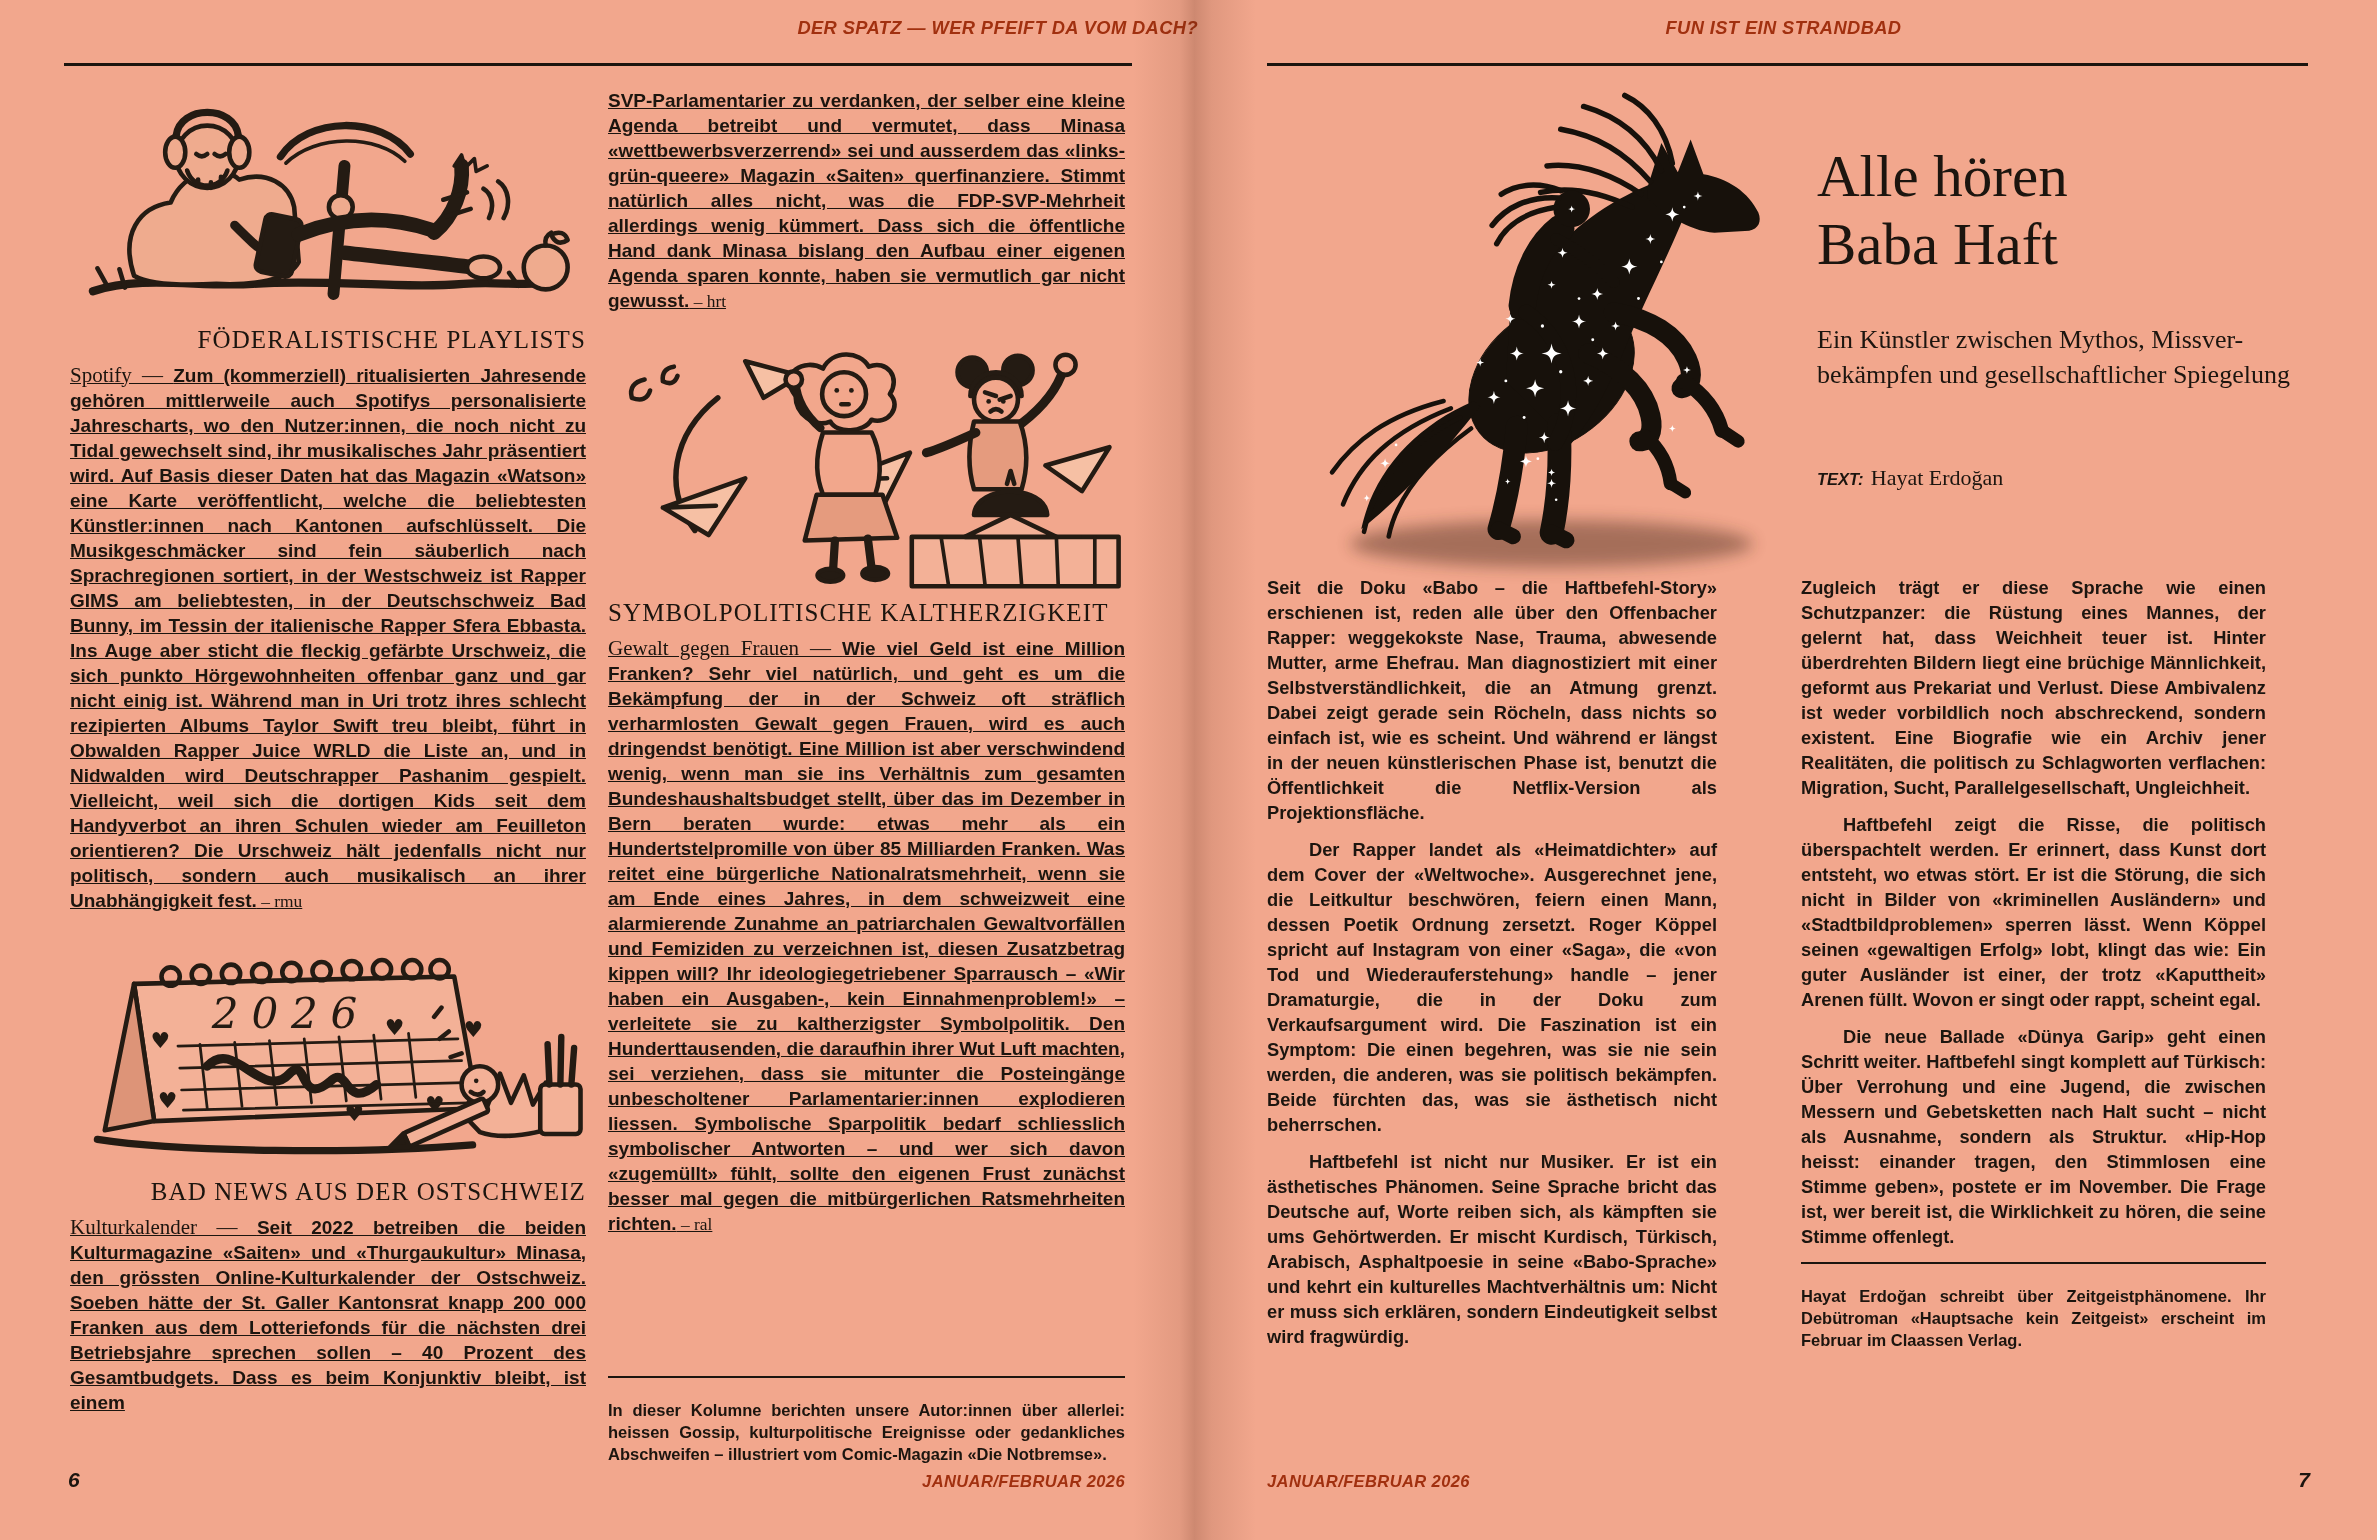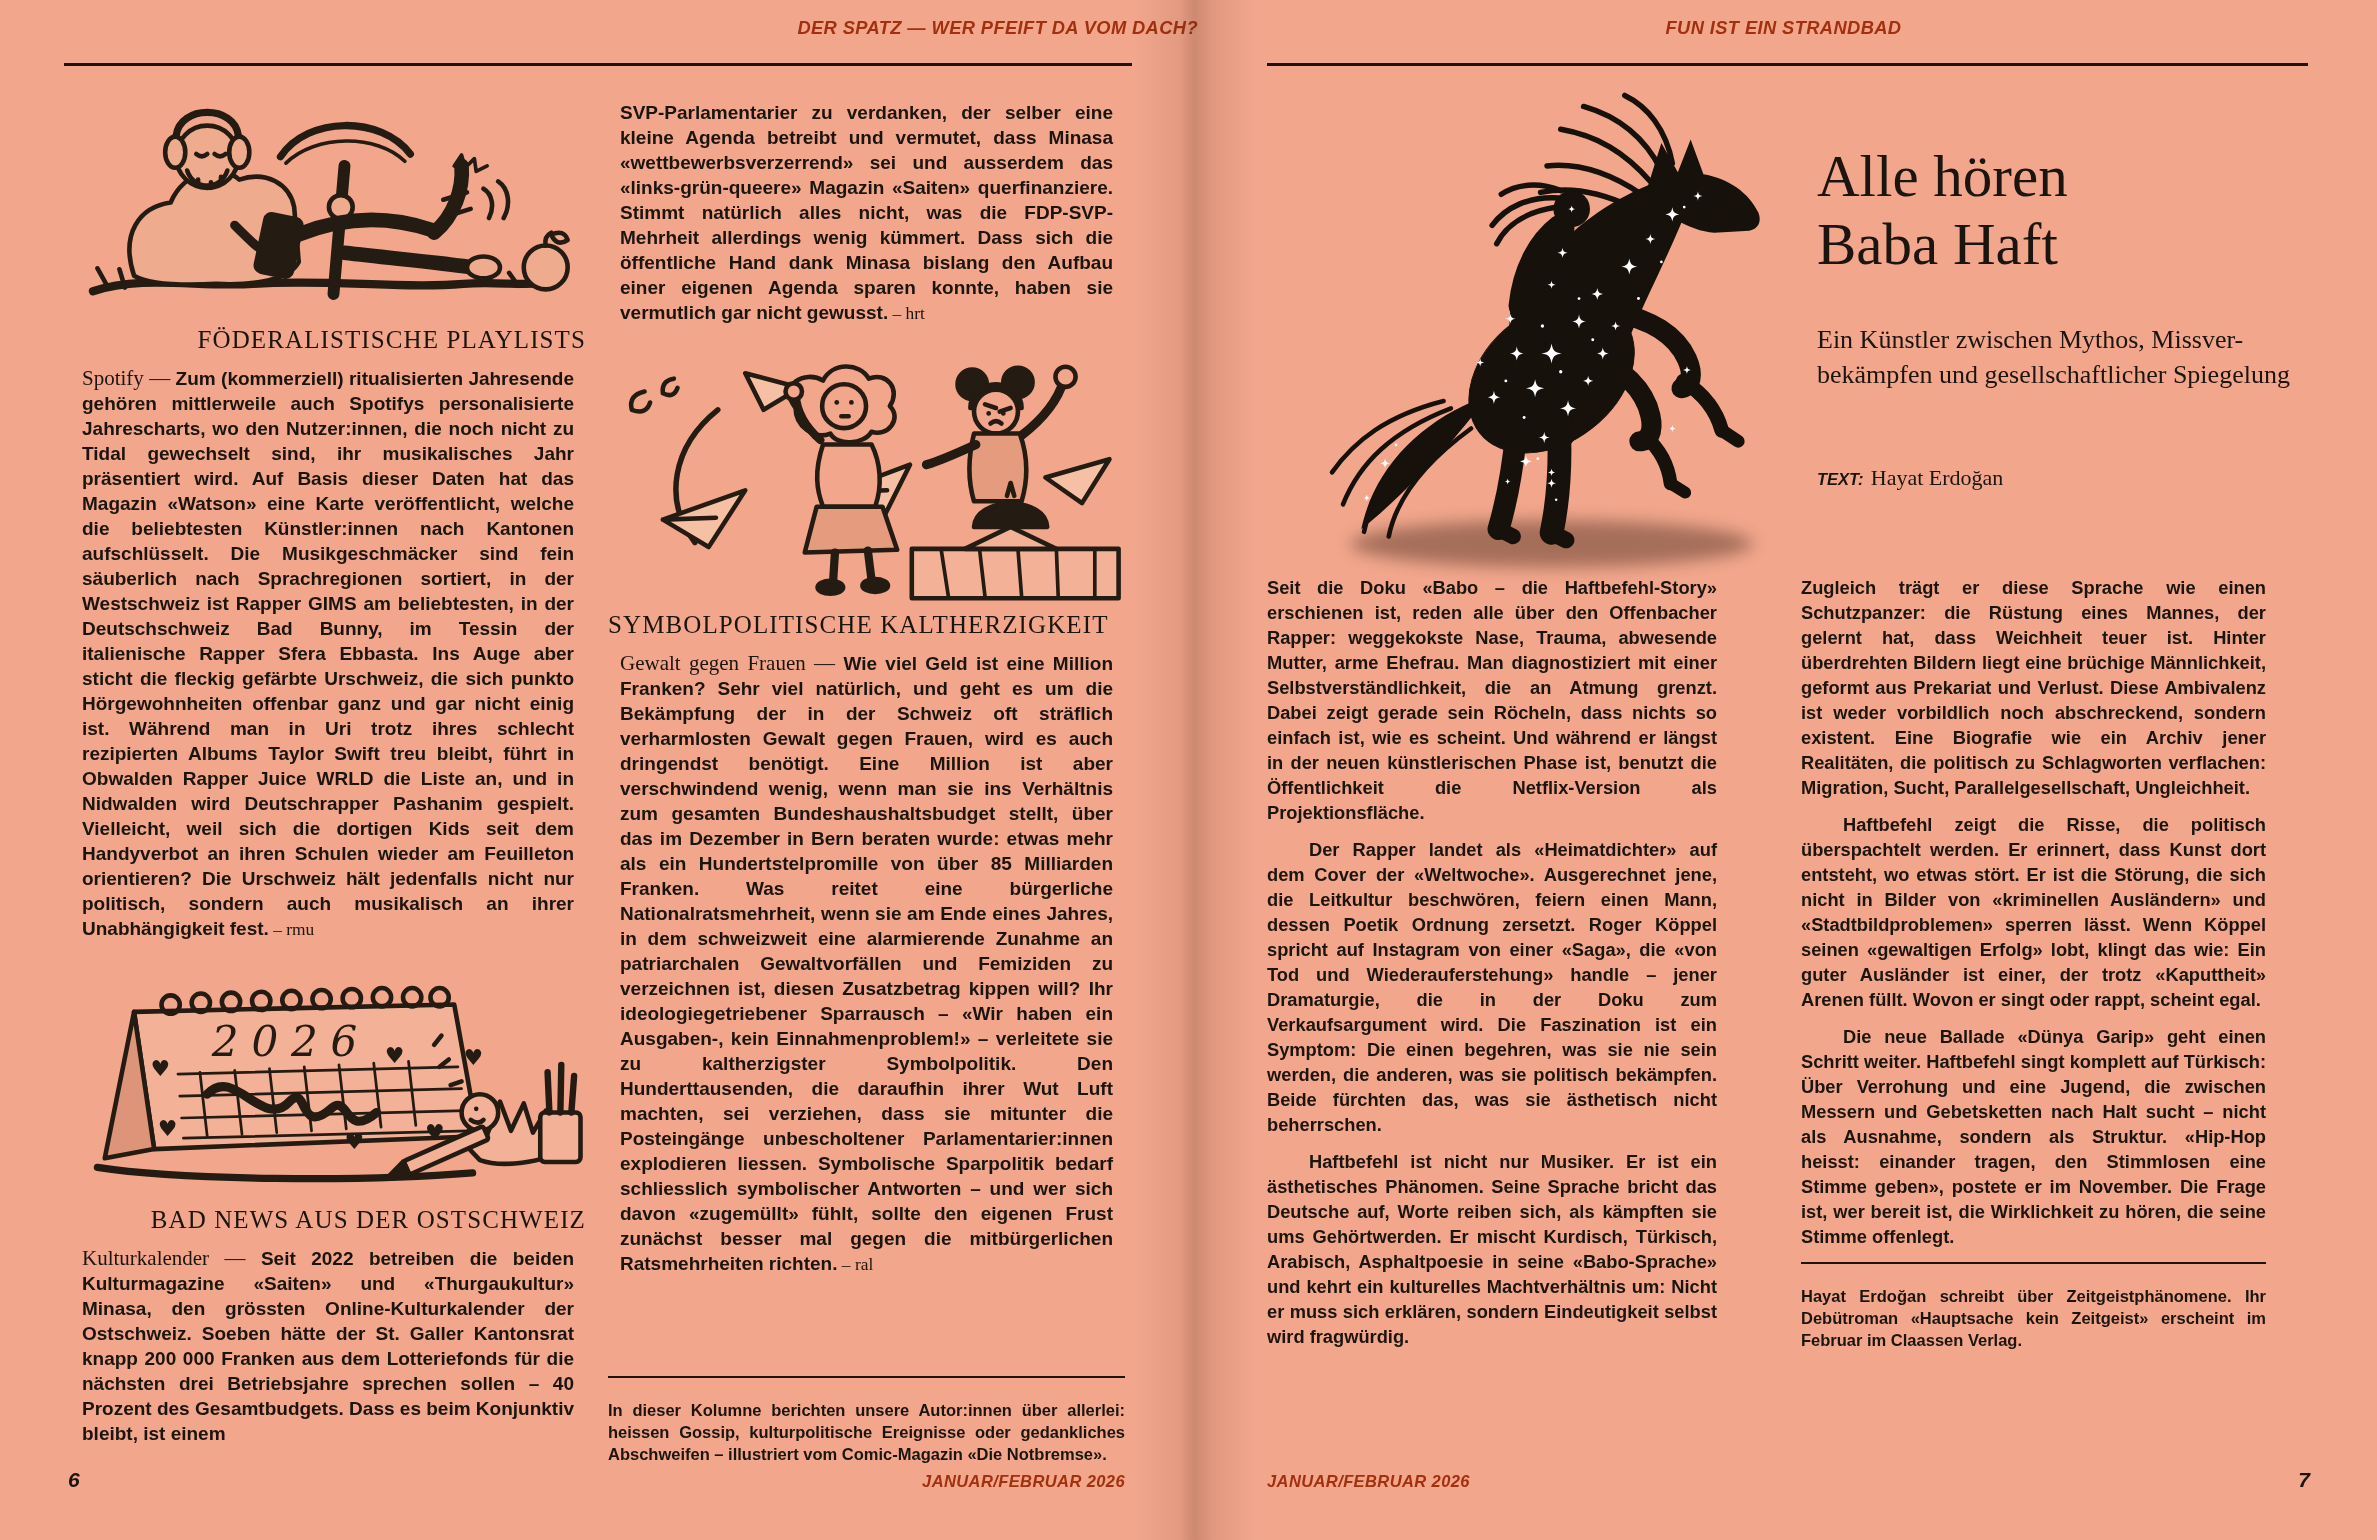--- a/index.html
+++ b/index.html
@@ -21,21 +21,21 @@
   .hdr-right{left:1189px;width:1189px;}
   .rule{position:absolute;height:2.7px;background:var(--ink);}
   .gutter{position:absolute;left:1133px;top:0;width:123px;height:1540px;pointer-events:none;
     background:linear-gradient(90deg,rgba(90,40,22,0) 0%,rgba(90,40,22,.10) 38%,rgba(90,40,22,.24) 50%,rgba(90,40,22,.12) 64%,rgba(90,40,22,0) 100%);}
   .col{position:absolute;}
   .colL1{left:70px;top:79px;width:516px;}
   .colL2{left:608px;top:88px;width:517px;}
   .colR1{left:1267px;top:575px;width:450px;}
   .colR2{left:1801px;top:575px;width:465px;}
   .ill{display:block;margin:0;}
-  .bodyL{font:700 19px/25px "Liberation Sans",sans-serif;text-align:justify;margin:12px;}
+  .bodyL{font:700 19px/25px "Liberation Sans",sans-serif;text-align:justify;margin:0;text-decoration:underline;}
   .bodyR{font:700 18.3px/25px "Liberation Sans",sans-serif;text-align:justify;margin:0 0 12px;}
   .ind{text-indent:42px;}
   .kick{font:400 21px/25px "Liberation Serif",serif;}
   .sig{font:400 17.4px "Liberation Serif",serif;}
   .shead{font:400 25px/27.5px "Liberation Serif",serif;letter-spacing:1.1px;margin:0 0 9.2px;white-space:nowrap;}
   .mt-head{margin-top:11px;text-align:right;}
   .note{font:700 16.5px/22px "Liberation Sans",sans-serif;border-top:2.7px solid var(--ink);
         padding-top:21px;text-align:justify;}
   .colnote{position:absolute;left:608px;top:1376px;width:517px;}
   .bionote{margin-top:13px;}

